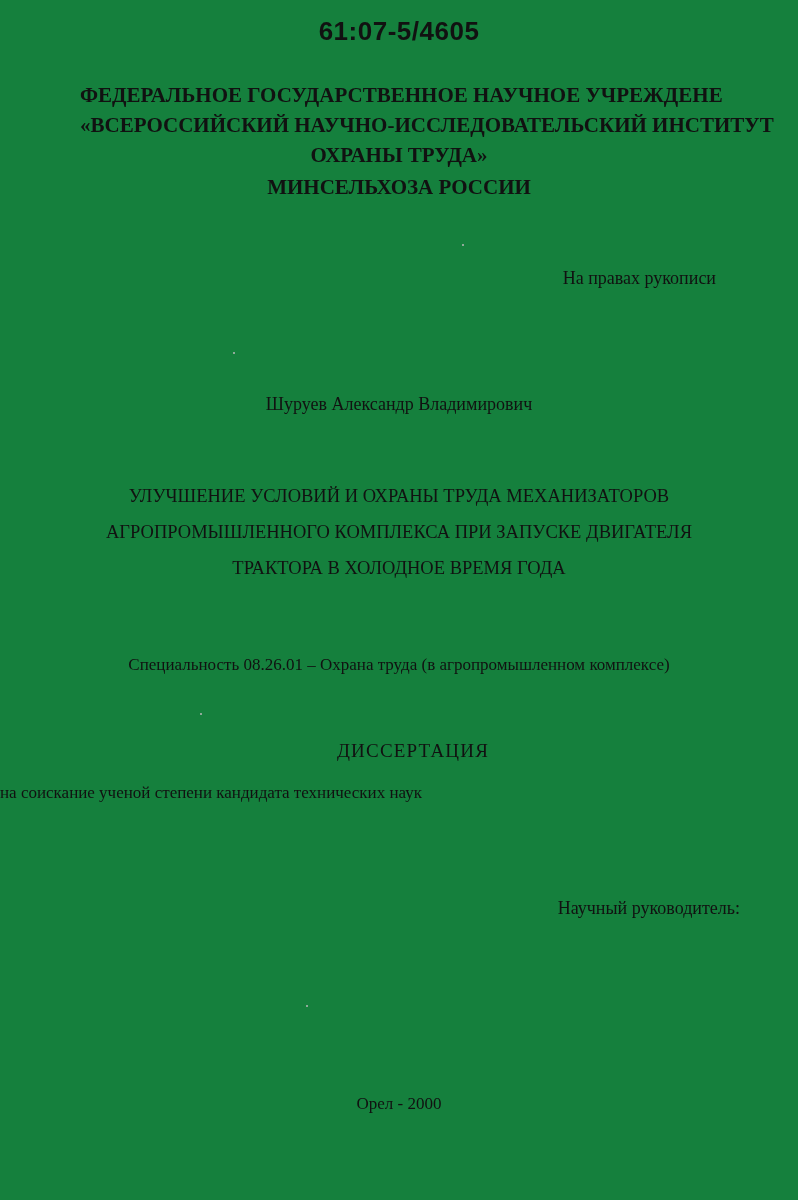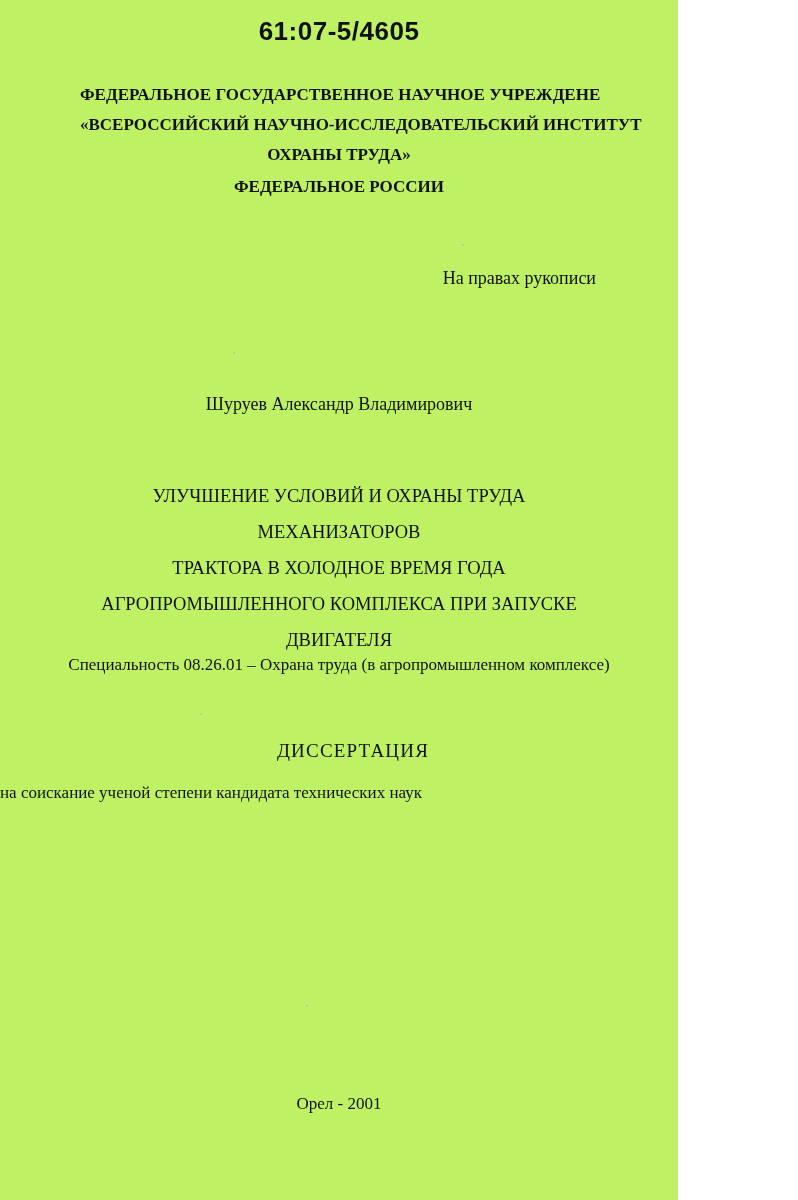--- a/index.html
+++ b/index.html
@@ -9,25 +9,25 @@
   }
   body {
     width: 798px;
     height: 1200px;
     font-family: "Liberation Serif", serif;
     color: #1a1a1a;
     position: relative;
     overflow: hidden;
   }
   .page {
-    width: 678px;
+    width: 798px;
     height: 1200px;
     position: relative;
     box-sizing: border-box;
-    background: #bef264;
+    background: #15803d;
   }
   .catalog-number {
     position: absolute;
     top: 16px;
     left: 0;
     right: 0;
     text-align: center;
     font-family: "Liberation Sans", sans-serif;
     font-weight: bold;
     font-size: 26px;
@@ -35,21 +35,21 @@
     color: #111111;
   }
   .org-block {
     position: absolute;
     top: 80px;
     left: 80px;
     right: 80px;
     text-align: center;
     font-family: "Liberation Serif", serif;
     font-weight: bold;
-    font-size: 17px;
+    font-size: 21px;
     line-height: 30px;
     color: #111111;
   }
   .org-block div {
     white-space: nowrap;
   }
   .org-line-4 {
     margin-top: 2px;
   }
   .manuscript {
@@ -140,42 +140,43 @@
 <body>
 
 <div class="page">
 
   <div class="catalog-number">61:07-5/4605</div>
 
   <div class="org-block">
     <div>ФЕДЕРАЛЬНОЕ ГОСУДАРСТВЕННОЕ НАУЧНОЕ УЧРЕЖДЕНЕ</div>
     <div>«ВСЕРОССИЙСКИЙ НАУЧНО-ИССЛЕДОВАТЕЛЬСКИЙ ИНСТИТУТ</div>
     <div>ОХРАНЫ ТРУДА»</div>
-    <div class="org-line-4">ФЕДЕРАЛЬНОЕ РОССИИ</div>
+    <div class="org-line-4">МИНСЕЛЬХОЗА РОССИИ</div>
   </div>
 
   <div class="manuscript">На правах рукописи</div>
 
   <div class="author">Шуруев Александр Владимирович</div>
 
   <div class="title">
     <div>УЛУЧШЕНИЕ УСЛОВИЙ И ОХРАНЫ ТРУДА МЕХАНИЗАТОРОВ</div>
+    <div>АГРОПРОМЫШЛЕННОГО КОМПЛЕКСА ПРИ ЗАПУСКЕ ДВИГАТЕЛЯ</div>
     <div>ТРАКТОРА В ХОЛОДНОЕ ВРЕМЯ ГОДА</div>
-    <div>АГРОПРОМЫШЛЕННОГО КОМПЛЕКСА ПРИ ЗАПУСКЕ ДВИГАТЕЛЯ</div>
   </div>
 
   <div class="speciality">Специальность 08.26.01 – Охрана труда (в агропромышленном комплексе)</div>
 
   <div class="dissertation">ДИССЕРТАЦИЯ</div>
 
   <div class="degree">на соискание ученой степени кандидата технических наук</div>
 
   <div class="supervisor">
+    <div>Научный руководитель:</div>
   </div>
 
-  <div class="city-year">Орел - 2001</div>
+  <div class="city-year">Орел - 2000</div>
 
   <div class="speck speck-a"></div>
   <div class="speck speck-b"></div>
   <div class="speck speck-c"></div>
   <div class="speck speck-d"></div>
 
 </div>
 
 </body></html>

